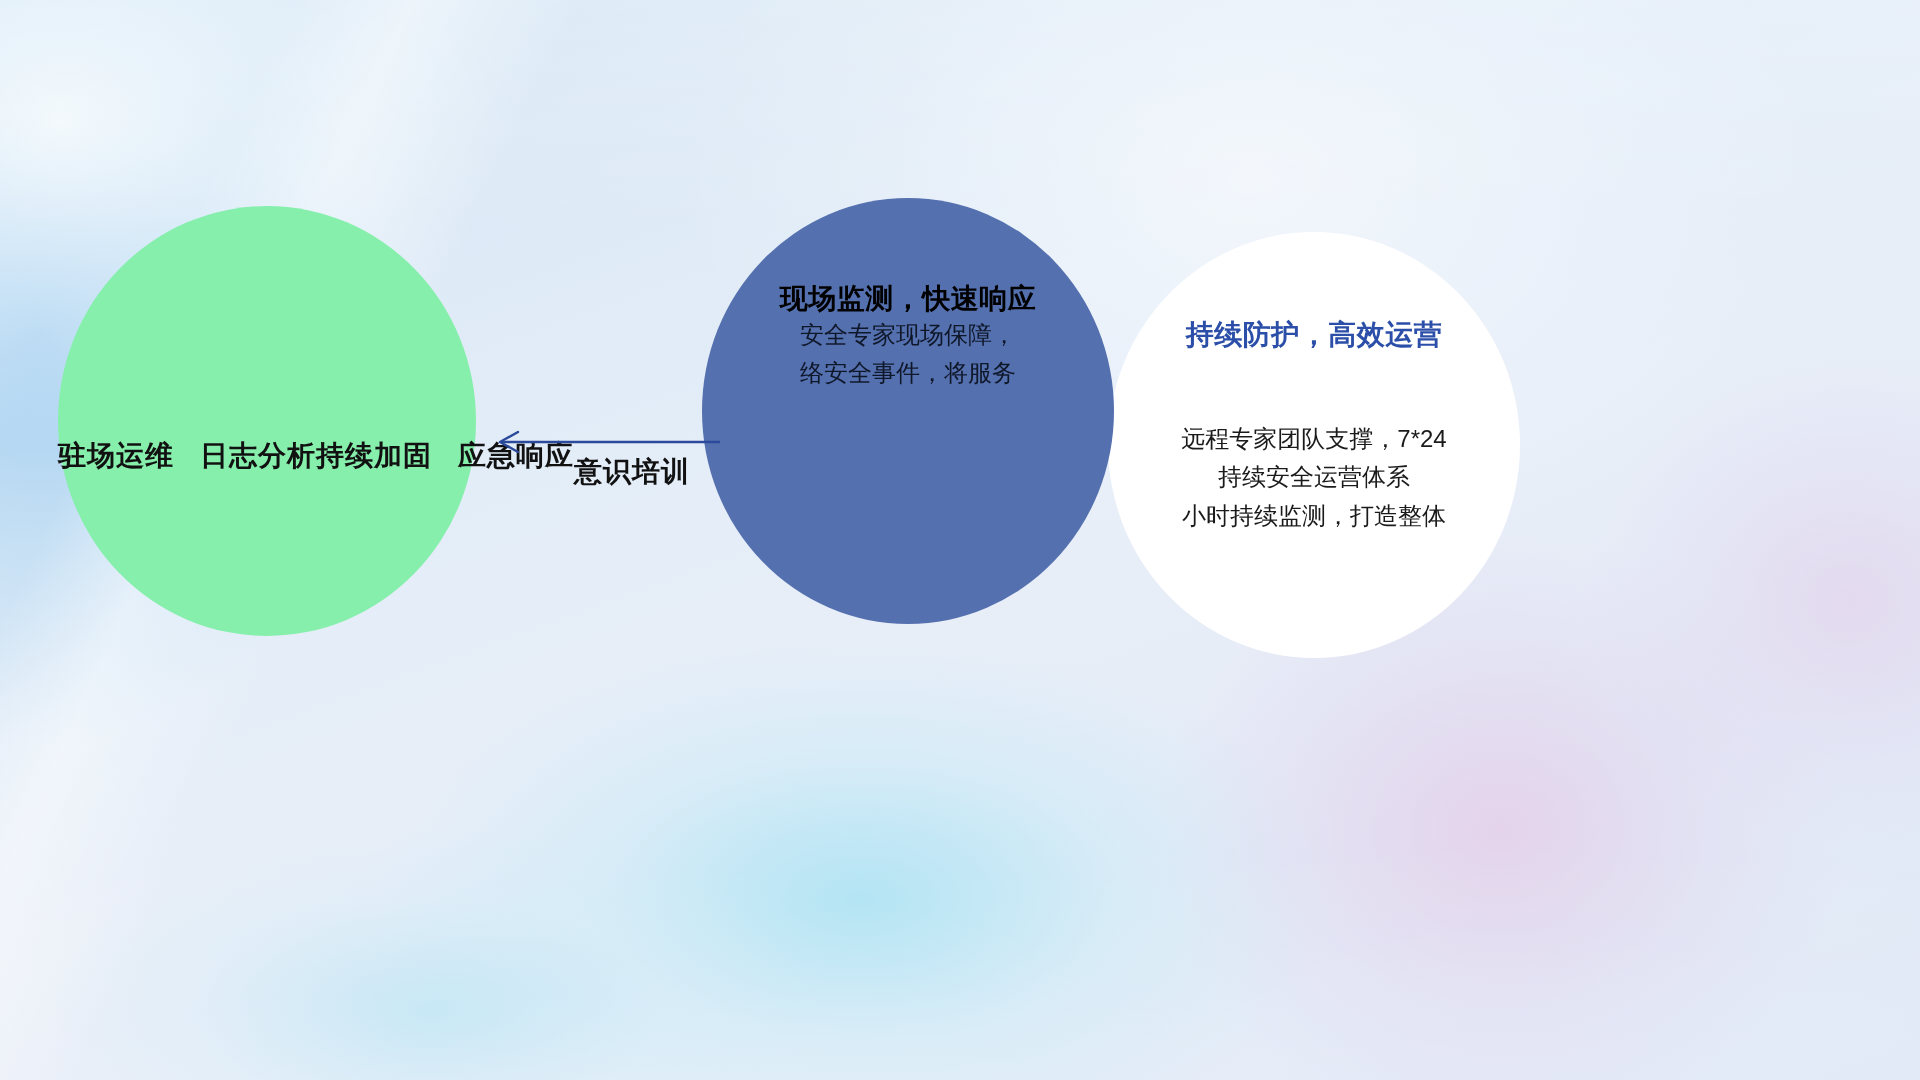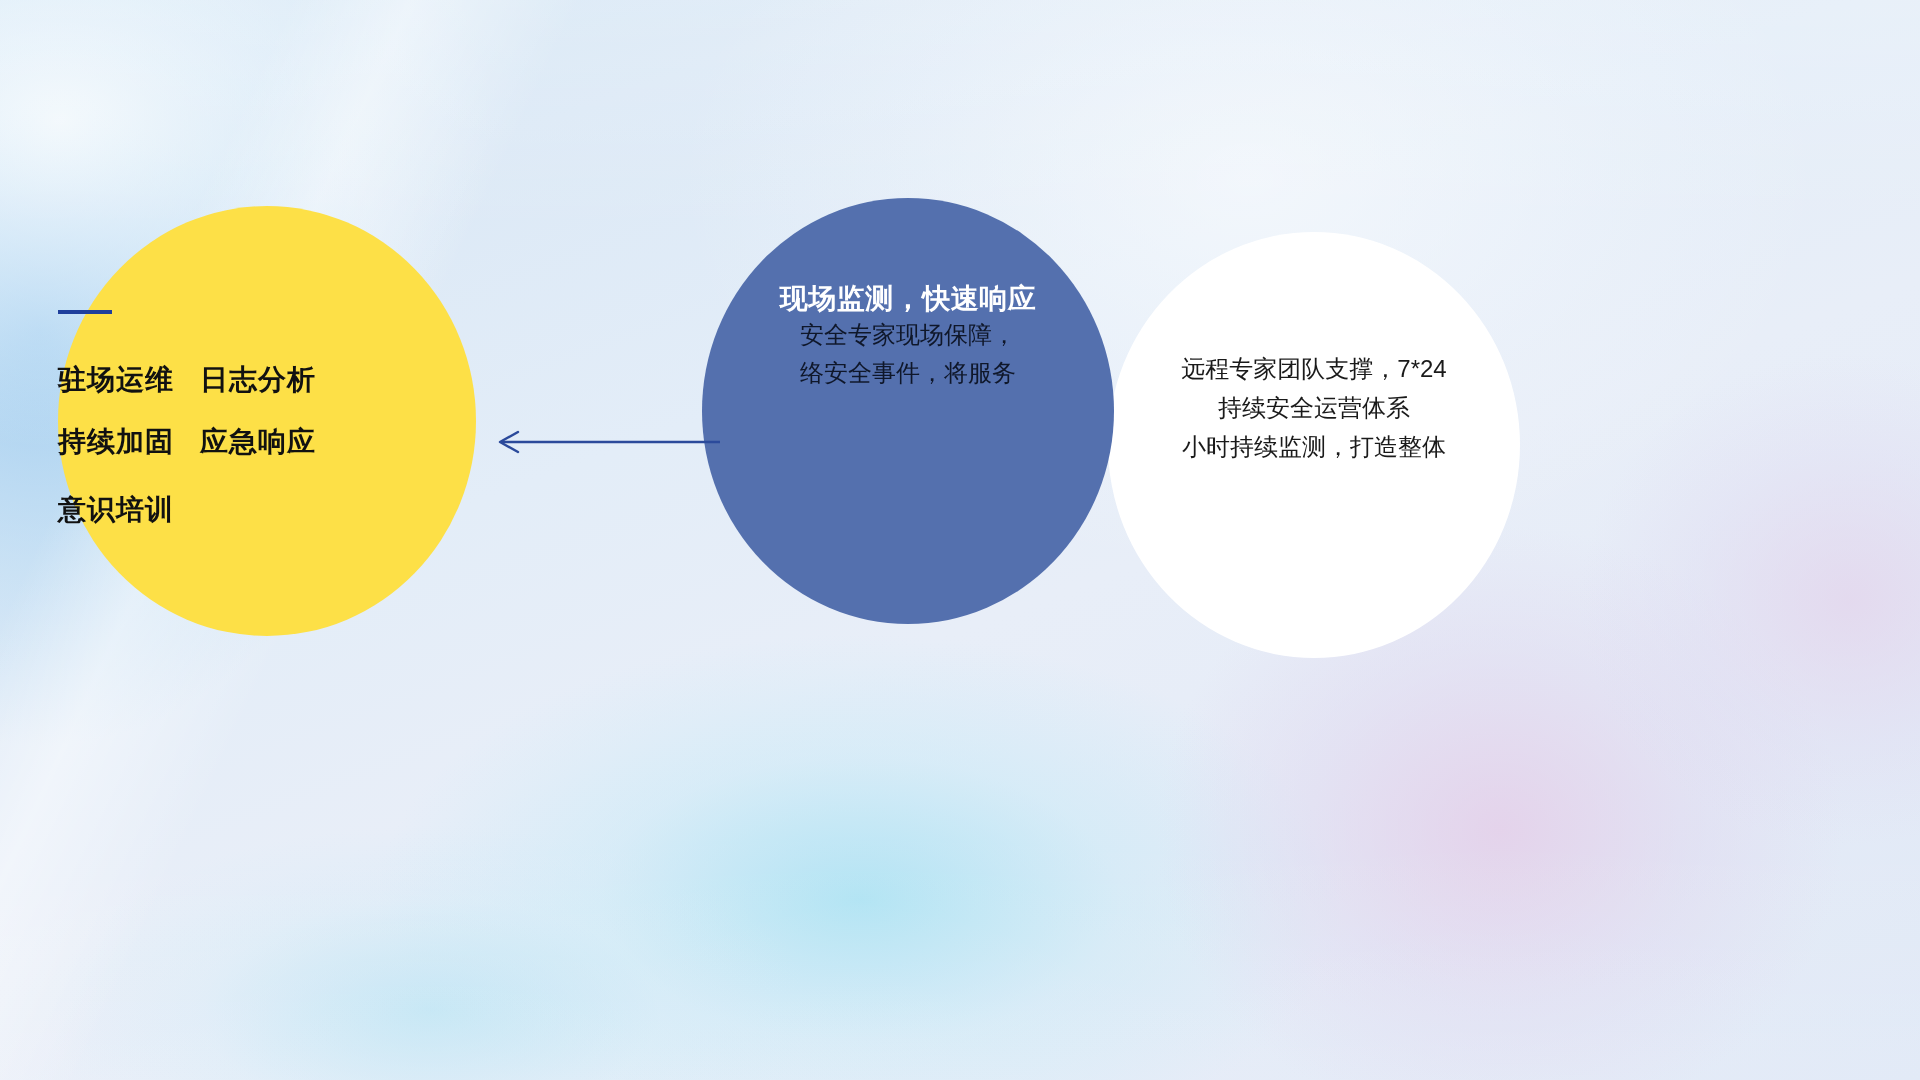--- a/index.html
+++ b/index.html
@@ -109,24 +109,23 @@
     position: absolute;
     border-radius: 50%;
     box-sizing: border-box;
   }
 
   #circle-left {
     left: 58px;
     top: 206px;
     width: 418px;
     height: 430px;
-    background: #fde047;
+    background: #86efac;
     display: flex;
-    flex-direction: column;
-    align-items: flex-start;
+    align-items: center;
     justify-content: flex-start;
     padding-top: 104px;
   }
 
   #circle-middle {
     left: 702px;
     top: 198px;
     width: 412px;
     height: 426px;
     background: #5470ae;
@@ -171,21 +170,21 @@
     display: inline-block;
     width: 26px;
   }
   .left-line:last-child {
     margin-bottom: 8px;
     margin-top: 6px;
   }
 
   
   .mid-title {
-    color: #ffffff;
+    color: #000000;
     font-size: 28px;
     font-weight: bold;
     letter-spacing: 0.5px;
     white-space: nowrap;
     text-align: center;
     line-height: 1.2;
   }
   .mid-body {
     color: #0f172a;
     font-size: 24px;
@@ -252,20 +251,21 @@
     <div class="left-line">
       <span>持续加固</span><span class="gap"></span><span>应急响应</span>
     </div>
 
     <div class="left-line">
       <span>意识培训</span>
     </div>
   </div>
 
   <div class="circle" id="circle-right">
+    <div class="right-title">持续防护，高效运营</div>
     <div class="right-body">
       <div>远程专家团队支撑，7*24</div>
       <div>持续安全运营体系</div>
       <div>小时持续监测，打造整体</div>
     </div>
   </div>
 
   <div class="circle" id="circle-middle">
     <div class="mid-title">现场监测，快速响应</div>
     <div class="mid-body">

